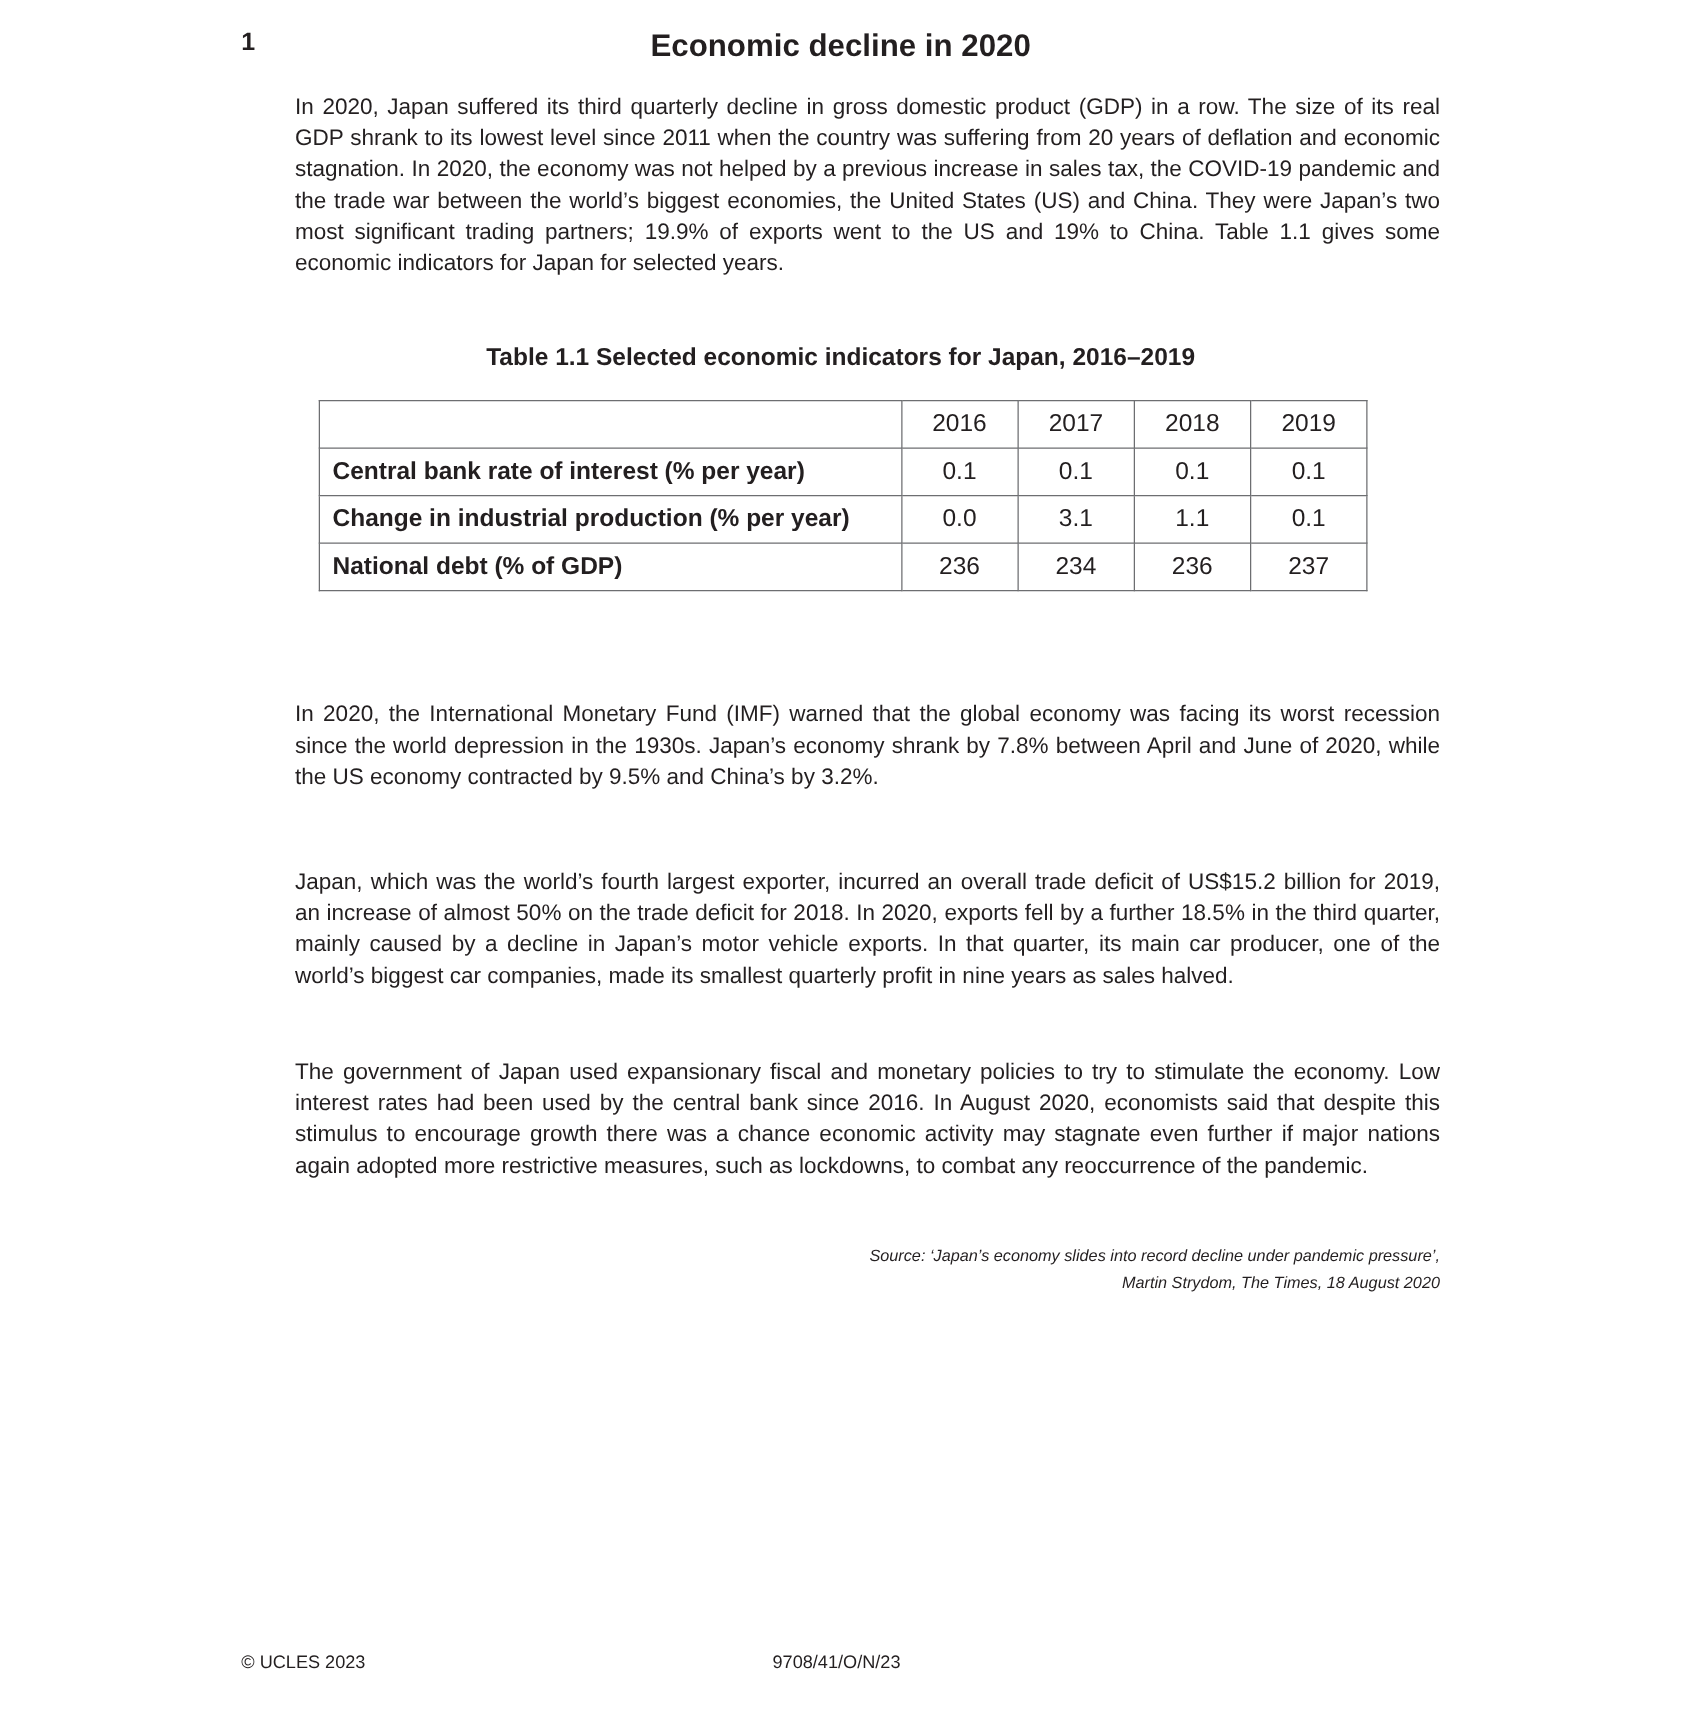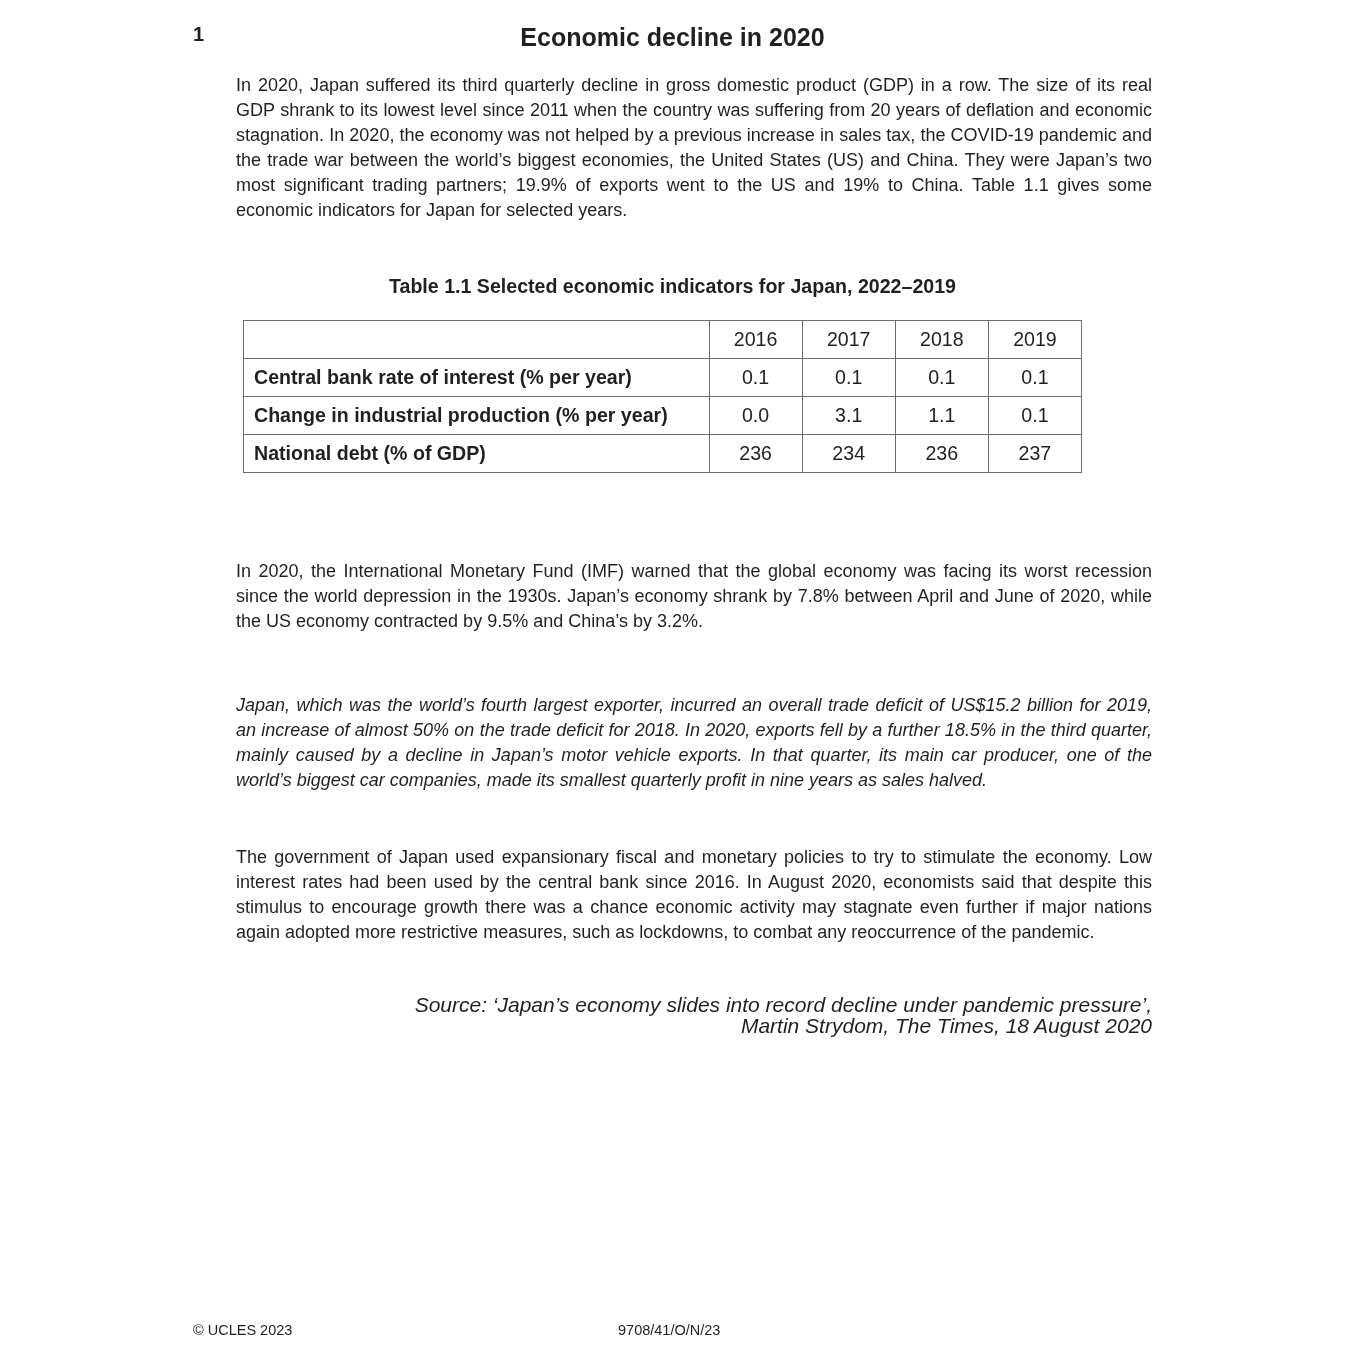--- a/index.html
+++ b/index.html
@@ -38,35 +38,35 @@
       font-size: 18px;
       line-height: 25.1px;
       text-align: justify;
       margin: 0;
     }
     .para.last-left {
       text-align-last: left;
     }
     #p1 { top: 73px; }
     #p2 { top: 559px; }
-    #p3 { top: 693px; font-style: italic; }
+    #p3 { top: 693px; }
     #p4 { top: 845px; }
 
     .table-caption {
       position: absolute;
       left: 0;
       width: 1345px;
       top: 275px;
       text-align: center;
       font-size: 19.6px;
       font-weight: bold;
     }
     table.indicators {
       position: absolute;
-      left: 243px;
+      left: 255px;
       top: 320px;
       width: 839px;
       border-collapse: collapse;
       font-size: 19.6px;
     }
     table.indicators td, table.indicators th {
       border: 1.5px solid #6d6e71;
       height: 37px;
       padding: 0;
       font-weight: normal;
@@ -80,21 +80,21 @@
     table.indicators .val-col {
       width: 92px;
       text-align: center;
     }
 
     .source {
       position: absolute;
       right: 195px;
       top: 994px;
       text-align: right;
-      font-size: 21px;
+      font-size: 13px;
       line-height: 21px;
       font-style: italic;
     }
     .footer-left {
       position: absolute;
       left: 193px;
       top: 1322px;
       font-size: 14.5px;
     }
     .footer-center {
@@ -105,21 +105,21 @@
     }
   </style>
 </head>
 <body>
 
 <div class="qnum">1</div>
 <div class="title">Economic decline in 2020</div>
 
 <p class="para last-left" id="p1">In 2020, Japan suffered its third quarterly decline in gross domestic product (GDP) in a row. The size of its real GDP shrank to its lowest level since 2011 when the country was suffering from 20 years of deflation and economic stagnation. In 2020, the economy was not helped by a previous increase in sales tax, the COVID-19 pandemic and the trade war between the world’s biggest economies, the United States (US) and China. They were Japan’s two most significant trading partners; 19.9% of exports went to the US and 19% to China. Table 1.1 gives some economic indicators for Japan for selected years.</p>
 
-<div class="table-caption">Table 1.1 Selected economic indicators for Japan, 2022–2019</div>
+<div class="table-caption">Table 1.1 Selected economic indicators for Japan, 2016–2019</div>
 
 <table class="indicators">
   <thead>
     <tr>
       <th class="label-col"></th>
       <th class="val-col">2016</th>
       <th class="val-col">2017</th>
       <th class="val-col">2018</th>
       <th class="val-col">2019</th>
     </tr>

